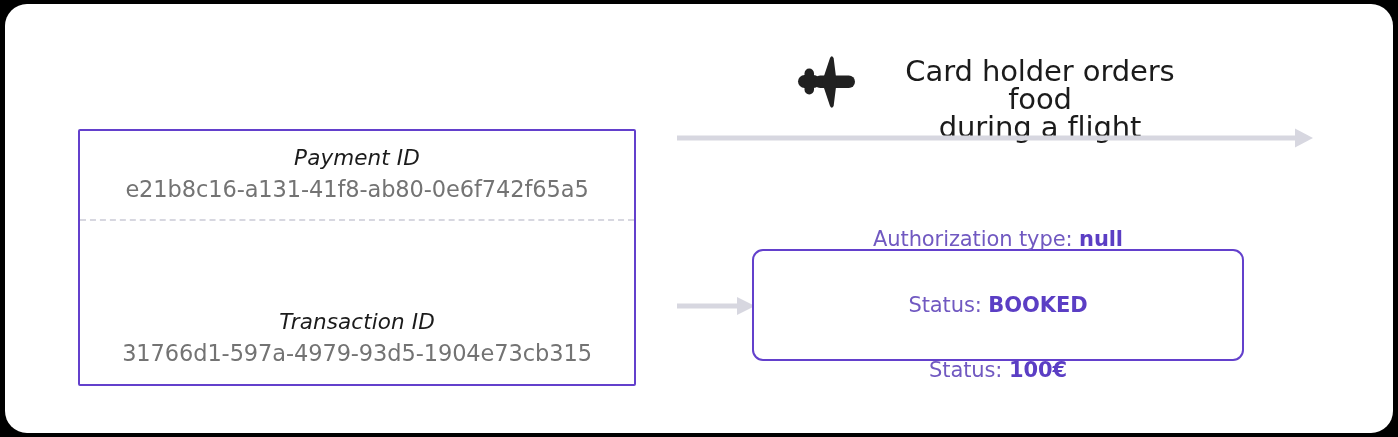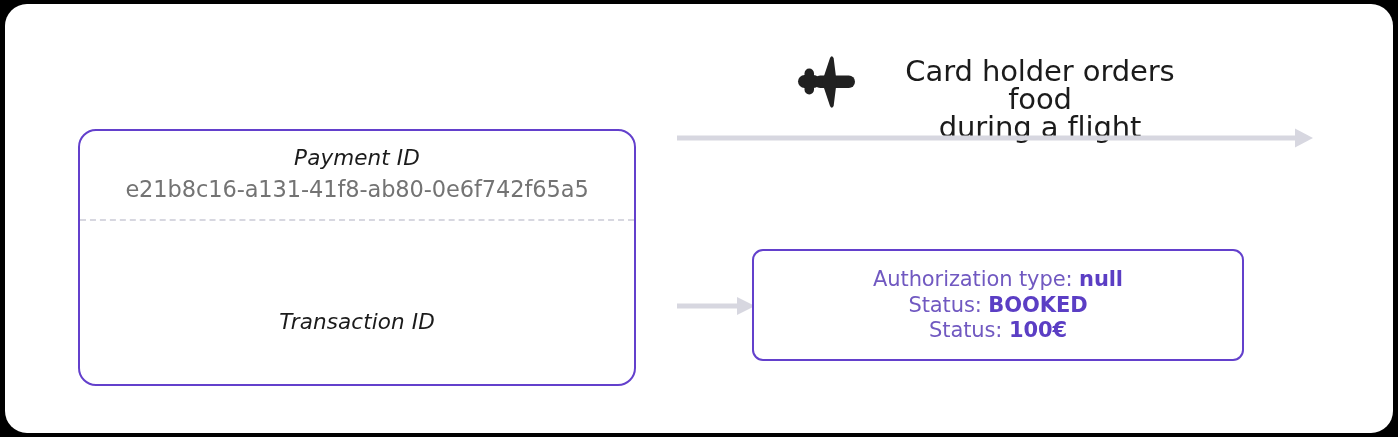--- a/index.html
+++ b/index.html
@@ -22,21 +22,21 @@
   }
 
   
   #payment-box {
     position: absolute;
     left: 73px;
     top: 125px;
     width: 558px;
     height: 257px;
     border: 2.5px solid #6340cc;
-    border-radius: 18px;
+    border-radius: 2px;
     background: #ffffff;
   }
   .id-section {
     position: absolute;
     left: 0;
     width: 100%;
     text-align: center;
   }
   #payment-section { top: 12px; }
   #transaction-section { top: 165px; margin-top: 11px; }
@@ -113,20 +113,21 @@
     width: 492px;
     height: 112px;
     border: 2.5px solid #6340cc;
     border-radius: 11px;
     background: #ffffff;
     display: flex;
     flex-direction: column;
     align-items: center;
     justify-content: center;
     padding-top: 1px;
+    gap: 40px;
   }
   .auth-line {
     font-size: 21px;
     line-height: 25.5px;
     color: #7159c1;
     white-space: nowrap;
     letter-spacing: -0.1px;
   }
   .auth-line b {
     font-weight: bold;
@@ -142,20 +143,21 @@
 
     <div class="id-section" id="payment-section">
       <div class="id-label">Payment ID</div>
       <div class="id-value">e21b8c16-a131-41f8-ab80-0e6f742f65a5</div>
     </div>
 
     <div id="payment-divider"></div>
 
     <div class="id-section" id="transaction-section">
       <div class="id-label">Transaction ID</div>
+      <div class="id-value">31766d1-597a-4979-93d5-1904e73cb315</div>
     </div>
 
   </div>
 
   <div id="flight-annotation">
     <svg id="plane-icon" viewBox="0 0 72 60">
       <g fill="#212121">
         <rect x="8" y="23" width="22" height="13" rx="6.5"></rect>
         <rect x="14.5" y="16.5" width="9.5" height="26" rx="4.7"></rect>
         <rect x="24" y="23.5" width="41" height="12.5" rx="6.2"></rect>

